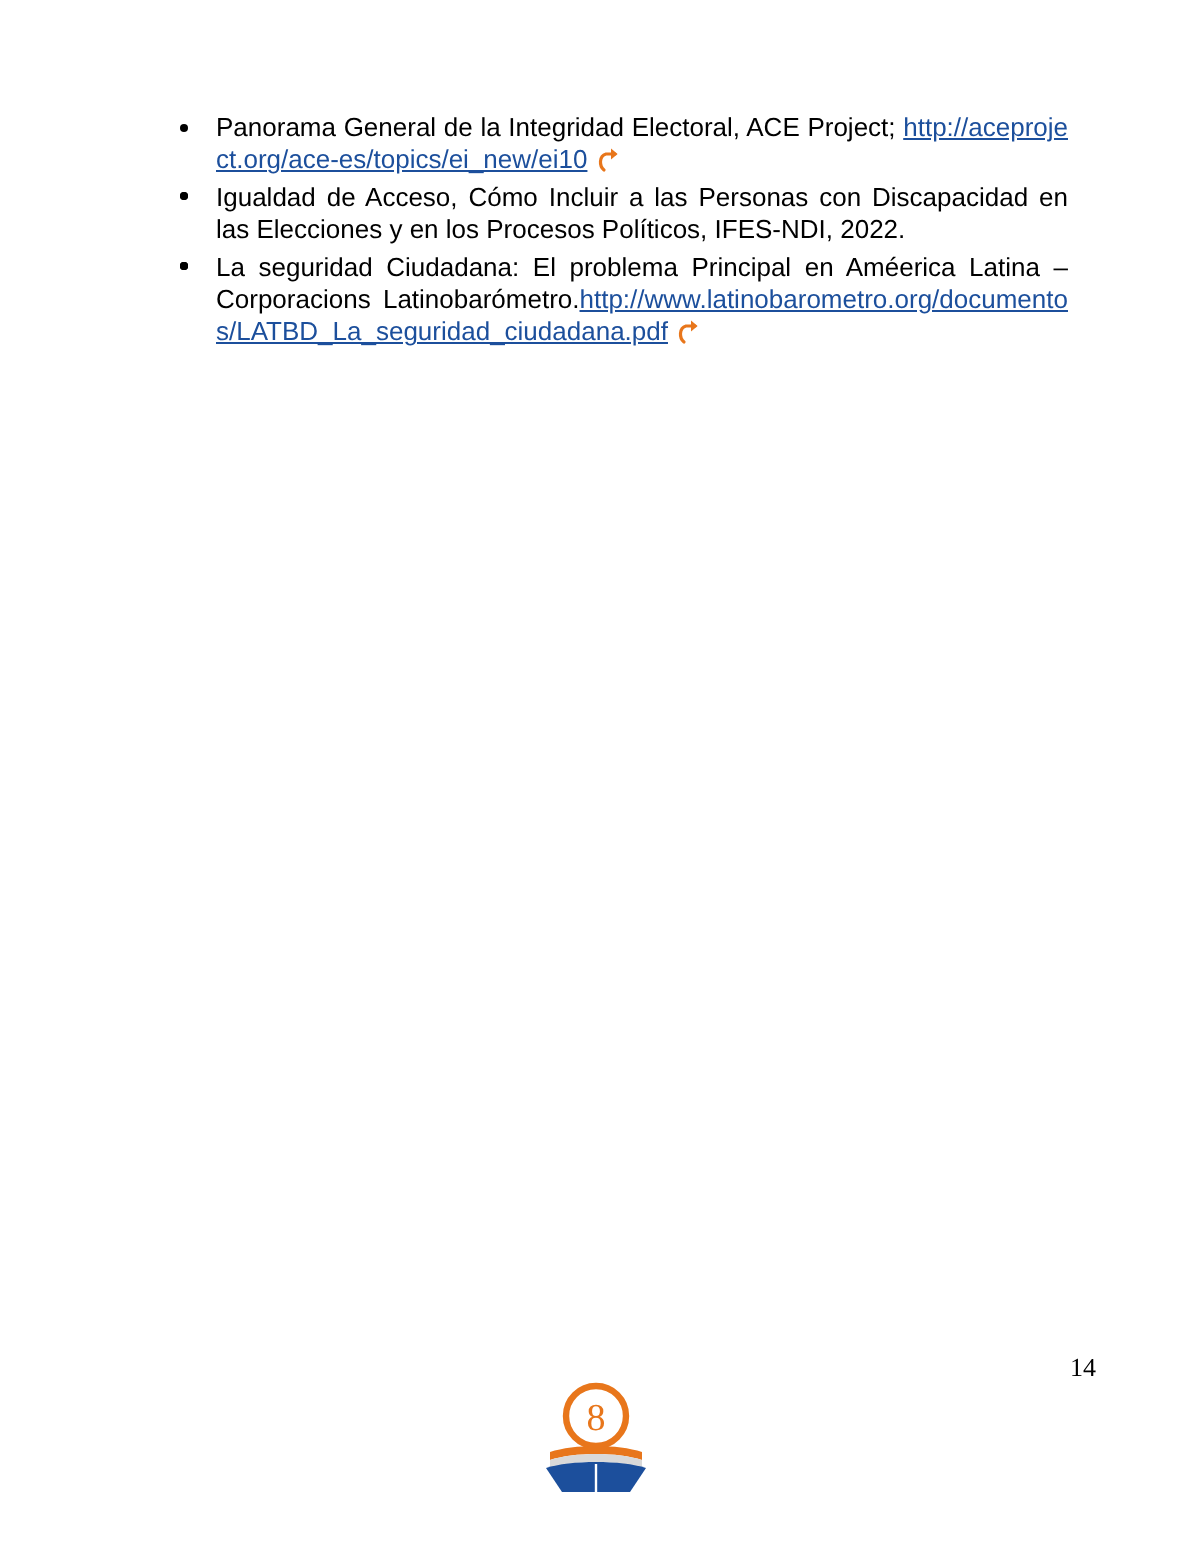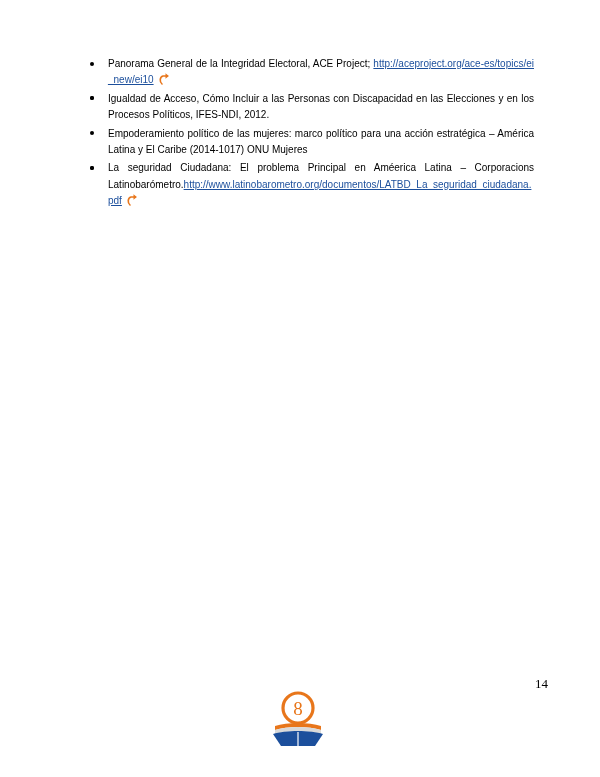--- a/index.html
+++ b/index.html
@@ -29,21 +29,21 @@
   }
   ul.bullets {
     list-style: none;
     margin: 0;
     padding: 0;
   }
   ul.bullets > li {
     position: relative;
     padding-left: 22px;
     margin: 0 0 2px 0;
-    font-size: 10px;
+    font-size: 13px;
     line-height: 16.4px;
     text-align: justify;
     color: #000000;
   }
   ul.bullets > li .bullet-dot {
     position: absolute;
     left: 4px;
     top: 5.5px;
     width: 4px;
     height: 4px;
@@ -91,22 +91,22 @@
 
 <div class="page">
 
   <div class="content">
     <ul class="bullets" id="bullet-list">
         <li class="justify-strong"><span class="bullet-dot"></span><span class="para-text">Panorama General de la Integridad Electoral, ACE Project; </span><a class="link" href="#">http://aceproject.org/ace-es/topics/ei_new/ei10</a><span class="arrow-icon"><svg viewBox="0 0 14 14" width="14" height="14" xmlns="http://www.w3.org/2000/svg">
               <path d="M4 12 C1.5 10, 1.5 5, 5 4 L9.5 4" fill="none" stroke="#e8761b" stroke-width="1.6" stroke-linecap="round"></path>
               <path d="M7.5 1.3 L10.8 4 L7.5 6.7 Z" fill="#e8761b"></path>
             </svg></span></li>
         <li><span class="bullet-dot"></span></li>
-        <li><span class="bullet-dot"></span><span class="para-text">Igualdad de Acceso, Cómo Incluir a las Personas con Discapacidad en las Elecciones y en los Procesos Políticos, IFES-NDI, 2012.</span></li>
-        <li><span class="bullet-dot"></span><span class="para-text">Empoderamiento político de las mujeres: marco político para una acción estratégica – América Latina y El Caribe (2014-1017) ONU Mujeres</span></li>
+        <li><span class="bullet-dot"></span><span class="para-text">Igualdad de Acceso, Cómo Incluir a las Personas con Discapacidad en las Elecciones y en los Procesos Políticos, IFES-NDI, 2022.</span></li>
+        <li><span class="bullet-dot"></span></li>
         <li><span class="bullet-dot"></span></li>
         <li class="justify-strong"><span class="bullet-dot"></span><span class="para-text">La seguridad Ciudadana: El problema Principal en Améerica Latina – Corporacions Latinobarómetro.</span><a class="link" href="#">http://www.latinobarometro.org/documentos/LATBD_La_seguridad_ciudadana.pdf</a><span class="arrow-icon"><svg viewBox="0 0 14 14" width="14" height="14" xmlns="http://www.w3.org/2000/svg">
               <path d="M4 12 C1.5 10, 1.5 5, 5 4 L9.5 4" fill="none" stroke="#e8761b" stroke-width="1.6" stroke-linecap="round"></path>
               <path d="M7.5 1.3 L10.8 4 L7.5 6.7 Z" fill="#e8761b"></path>
             </svg></span></li>
       </ul>
   </div>
 
   <div class="page-number">14</div>
 

